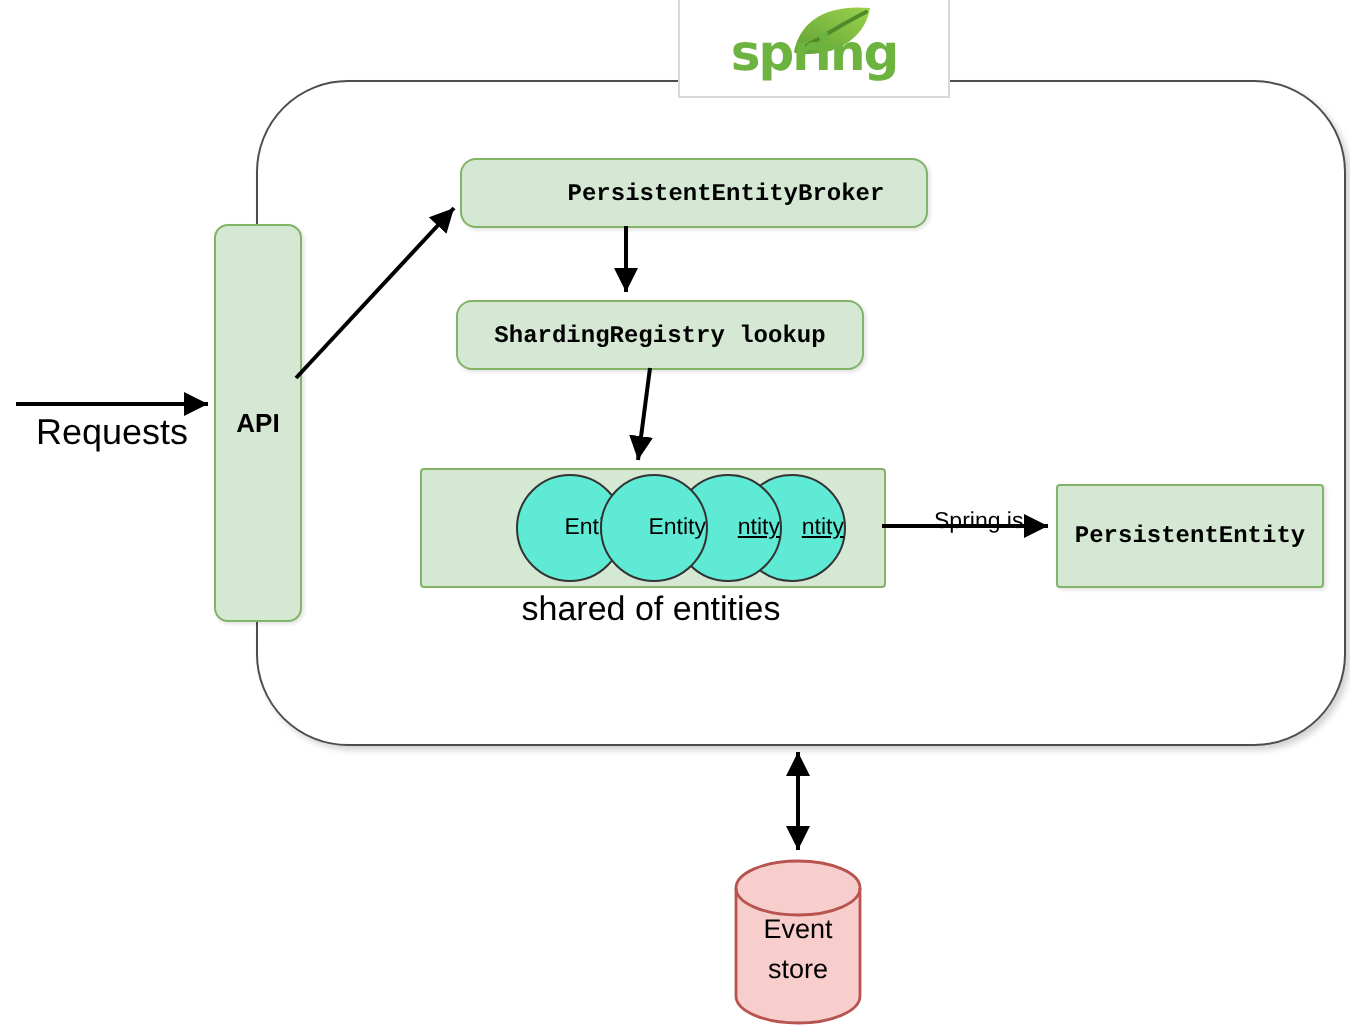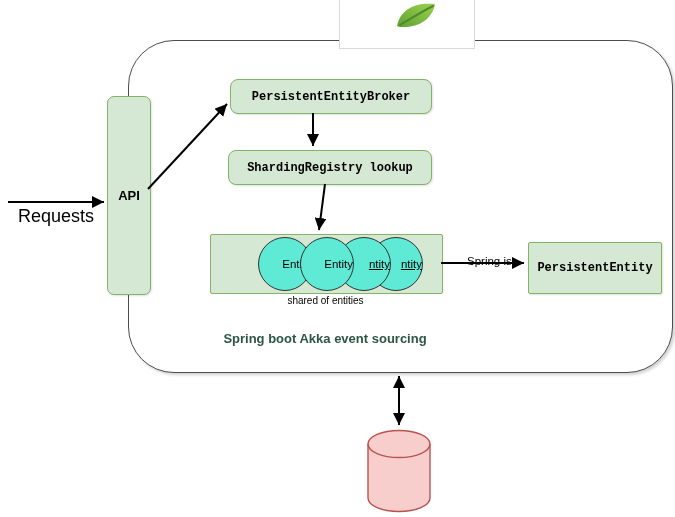--- a/index.html
+++ b/index.html
@@ -31,43 +31,43 @@
   
   .gnode{
     background:#d5e8d4;border:1px solid #82b366;
     display:flex;align-items:center;justify-content:center;
     box-shadow:1px 1px 2px rgba(0,0,0,0.12);
     z-index:3;
   }
   .mono{font-family:"Liberation Mono","DejaVu Sans Mono",monospace;
         font-weight:bold;font-size:12px;white-space:nowrap;}
 
-  .api-box{left:107px;top:96px;width:42px;height:197px;border-radius:7px;
+  .api-box{left:107px;top:112px;width:42px;height:197px;border-radius:7px;
            font-weight:bold;font-size:13px;z-index:4;justify-content:center;}
-  .broker-box{left:230px;top:79px;width:200px;height:33px;border-radius:8px;}
+  .broker-box{left:230px;top:79px;width:200px;height:33px;border-radius:8px;padding-left:32px;}
   .sharding-box{left:228px;top:150px;width:202px;height:33px;border-radius:8px;}
   .pe-box{left:528px;top:242px;width:132px;height:50px;border-radius:2px;}
 
   
   .shard-pool{left:210px;top:234px;width:231px;height:58px;border-radius:2px;
               background:#d5e8d4;border:1px solid #82b366;z-index:2;}
   .entity-circle{
     position:absolute;top:2px;width:52px;height:52px;border-radius:50%;
     background:#5eead4;border:1px solid #333;
     display:flex;align-items:center;justify-content:flex-end;
     font-size:11.5px;
   }
   .ec1{left:47px;z-index:2;}
   .ec2{left:89px;z-index:3;}
   .ec3{left:126px;z-index:1;}
   .ec4{left:158px;z-index:0;}
   .ec3 span,.ec4 span{margin-left:12px;text-decoration:underline;}
 
   .pool-caption{left:210px;top:295px;width:231px;text-align:center;
-                font-size:10px;z-index:3;}
+                font-size:17px;z-index:3;}
 
   .which-label{left:466px;top:255px;font-size:11.5px;background:#fff;
                padding:0 1px;z-index:5;}
 
   .requests-label{left:18px;top:206px;font-size:18px;z-index:3;}
 
   .caption{left:175px;top:331px;width:300px;text-align:center;
            font-weight:bold;font-size:13px;line-height:15px;
            color:#2e5546;z-index:3;}
 
@@ -88,20 +88,21 @@
   <svg class="logo-leaf" viewBox="0 0 40 26">
     <defs>
       <linearGradient id="leafg" x1="0" y1="1" x2="1" y2="0">
         <stop offset="0" stop-color="#5fa135"></stop>
         <stop offset="1" stop-color="#9bd24c"></stop>
       </linearGradient>
     </defs>
     <path d="M1,24 C4,8 18,0 39,2 C37,15 25,25 8,25 C5,25 2,25 1,24 Z" fill="url(#leafg)"></path>
     <path d="M4,23 C14,17 27,9 37,4" fill="none" stroke="#4e8a2a" stroke-width="2" stroke-linecap="round"></path>
   </svg>
+  <div class="logo-text">spring</div>
 </div>
 
 <div class="abs gnode api-box">
   <span>API</span>
 </div>
 
 <div class="abs requests-label">Requests</div>
 
 <div class="abs gnode broker-box">
   <span class="mono">PersistentEntityBroker</span>
@@ -127,28 +128,31 @@
 </div>
 <div class="abs pool-caption">shared of entities</div>
 
 <div class="abs which-label">Spring is</div>
 
 <div class="abs gnode pe-box">
   <span class="mono">PersistentEntity</span>
 </div>
 
 <div class="abs caption">
-  <div>Spring boot Akka event sourcing</div>
 </div>
 
 <div class="abs store">
   <svg width="64" height="84" viewBox="0 0 64 84">
     <path d="M1,15 A31,13.5 0 0 1 63,15 L63,69 A31,13.5 0 0 1 1,69 Z" fill="#f8cecc" stroke="#b85450" stroke-width="1.4"></path>
     <path d="M1,15 A31,13.5 0 0 0 63,15" fill="none" stroke="#b85450" stroke-width="1.4"></path>
   </svg>
+  <div class="store-text">
+    <div>Event</div>
+    <div>store</div>
+  </div>
 </div>
 
 <svg class="abs arrows">
   <defs>
     <marker id="ah" viewBox="0 0 10 10" refX="10" refY="5" markerWidth="6" markerHeight="6" orient="auto-start-reverse">
       <path d="M0,0 L10,5 L0,10 Z" fill="#000"></path>
     </marker>
   </defs>
   <line x1="8" y1="202" x2="104" y2="202" stroke="#000" stroke-width="2" marker-end="url(#ah)"></line>
   <line x1="148" y1="189" x2="227" y2="104" stroke="#000" stroke-width="2" marker-end="url(#ah)"></line>

